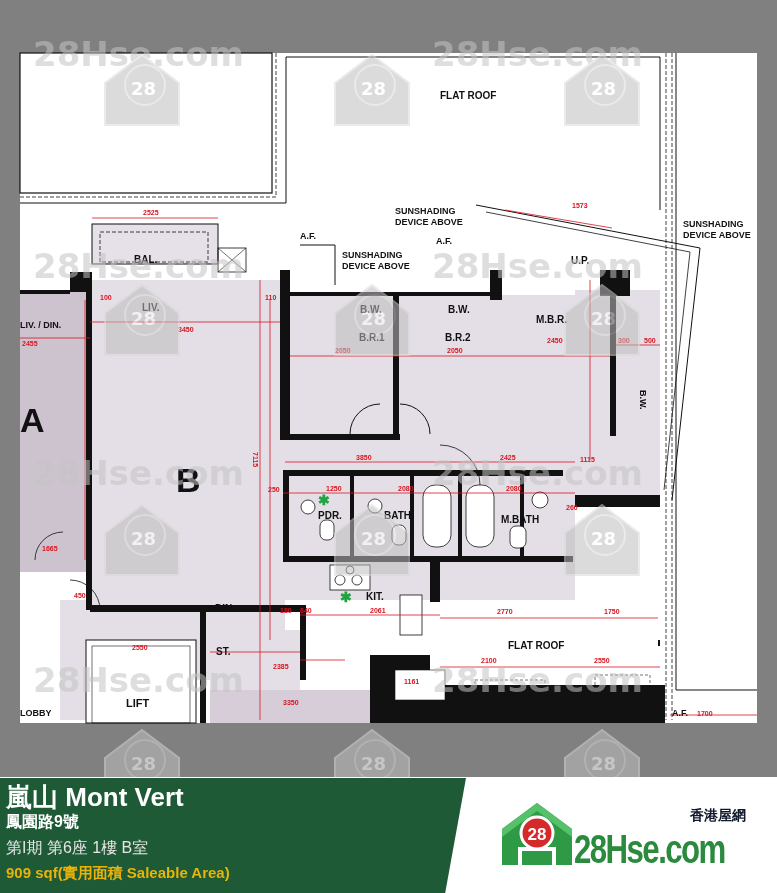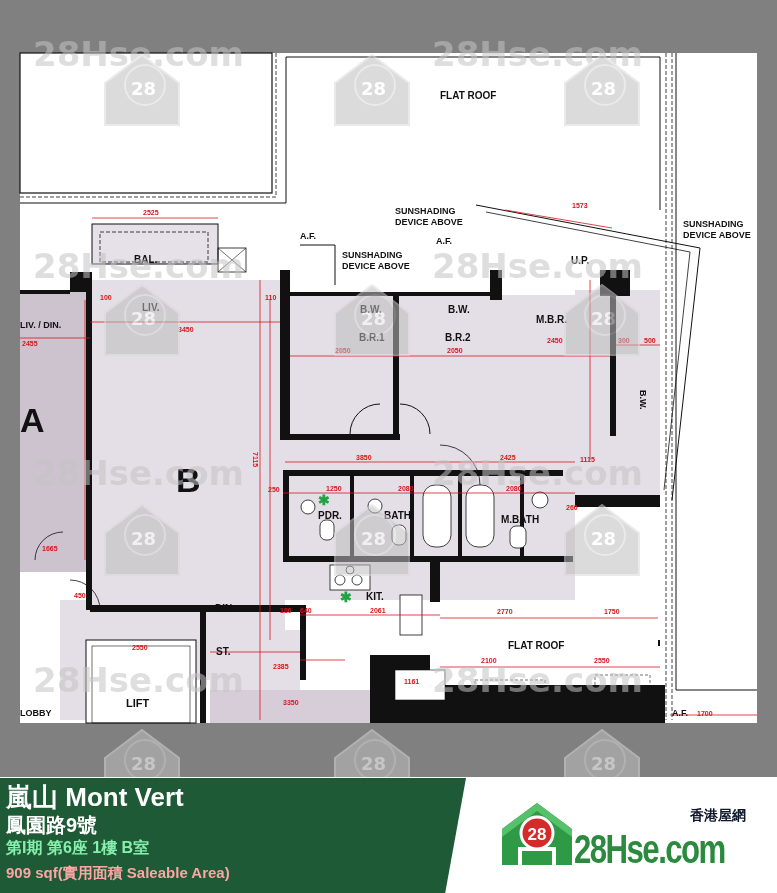--- a/index.html
+++ b/index.html
@@ -10,23 +10,23 @@
   .plan svg { position: absolute; left: 0; top: 0; }
   .wm-text { font-family: "DejaVu Sans", sans-serif; font-weight: bold; }
   .info-panel {
     position: absolute; left: 0; top: 777px; width: 777px; height: 116px; background: #ffffff;
   }
   .green-band {
     position: absolute; left: 0; top: 1px; width: 470px; height: 116px; background: #1d5a35;
     clip-path: polygon(0 0, 466px 0, 445px 116px, 0 116px);
   }
   .title { position: absolute; left: 6px; top: 2px; color: #fff; font-size: 26px; font-weight: bold; letter-spacing: 0px; }
-  .address { position: absolute; left: 6px; top: 34px; color: #fff; font-size: 20px; font-weight: bold; }
-  .unit { position: absolute; left: 6px; top: 60px; color: #86efac; font-size: 16px; font-weight: bold; }
-  .area { position: absolute; left: 6px; top: 86px; color: #fca5a5; font-size: 15px; font-weight: bold; }
+  .address { position: absolute; left: 6px; top: 34px; color: #fff; font-size: 16px; font-weight: bold; }
+  .unit { position: absolute; left: 6px; top: 60px; color: #e5e5e5; font-size: 16px; font-weight: normal; }
+  .area { position: absolute; left: 6px; top: 86px; color: #eab308; font-size: 15px; font-weight: bold; }
   .logo { position: absolute; left: 500px; top: 20px; width: 240px; height: 80px; }
   .logo-tag { position: absolute; left: 190px; top: 10px; color: #0f172a; font-size: 14px; font-weight: bold; white-space: nowrap; }
   .logo-name { position: absolute; left: 74px; top: 30px; color: #2b8a3e; font-size: 40px; font-weight: bold; letter-spacing: -2px; font-family: "Liberation Sans", sans-serif; transform: scaleX(0.78); transform-origin: left top; white-space: nowrap; }
   .logo-house { position: absolute; left: 0; top: 4px; width: 74px; height: 66px; }
   .lbl { font-family: "Liberation Sans", sans-serif; font-weight: bold; fill: #111; }
   .dim { font-family: "Liberation Sans", sans-serif; font-weight: bold; fill: #d8141f; font-size: 7px; }
 </style>
 </head>
 <body>
 

